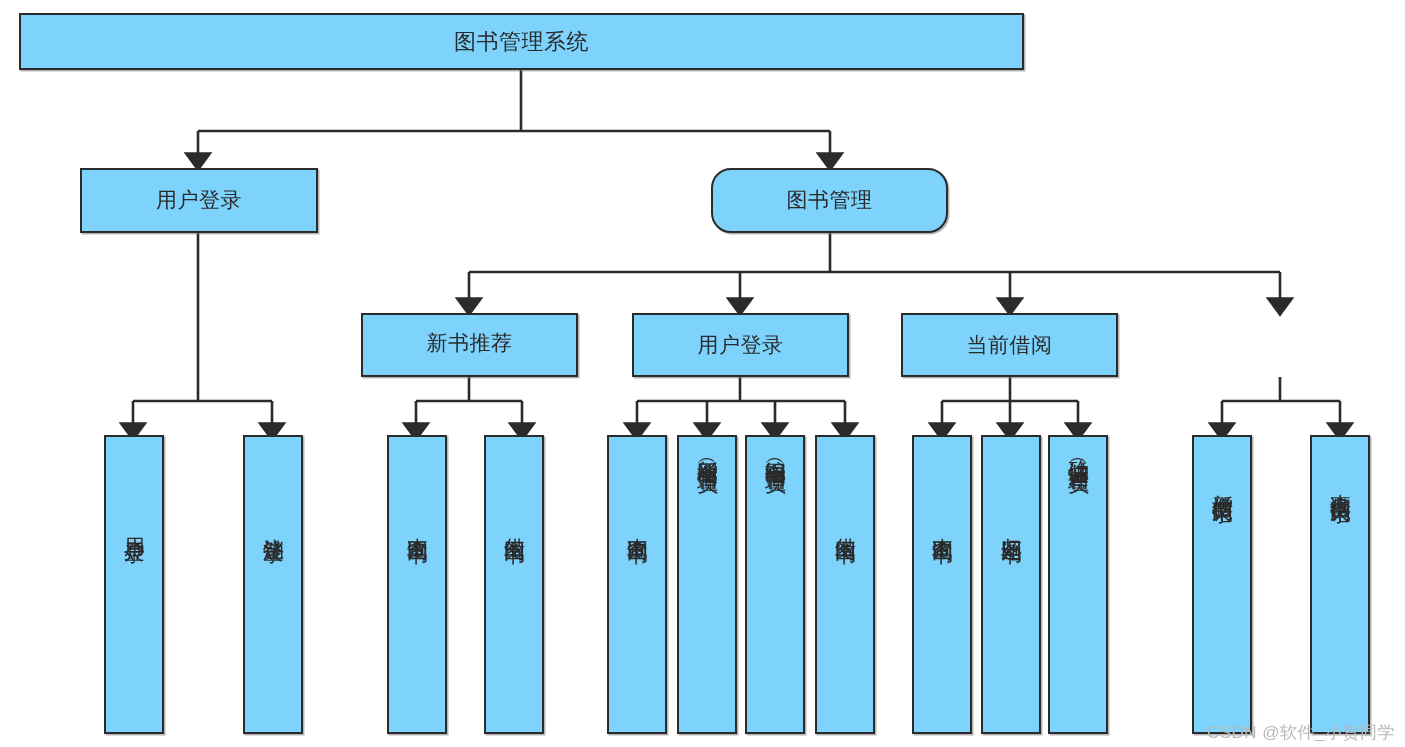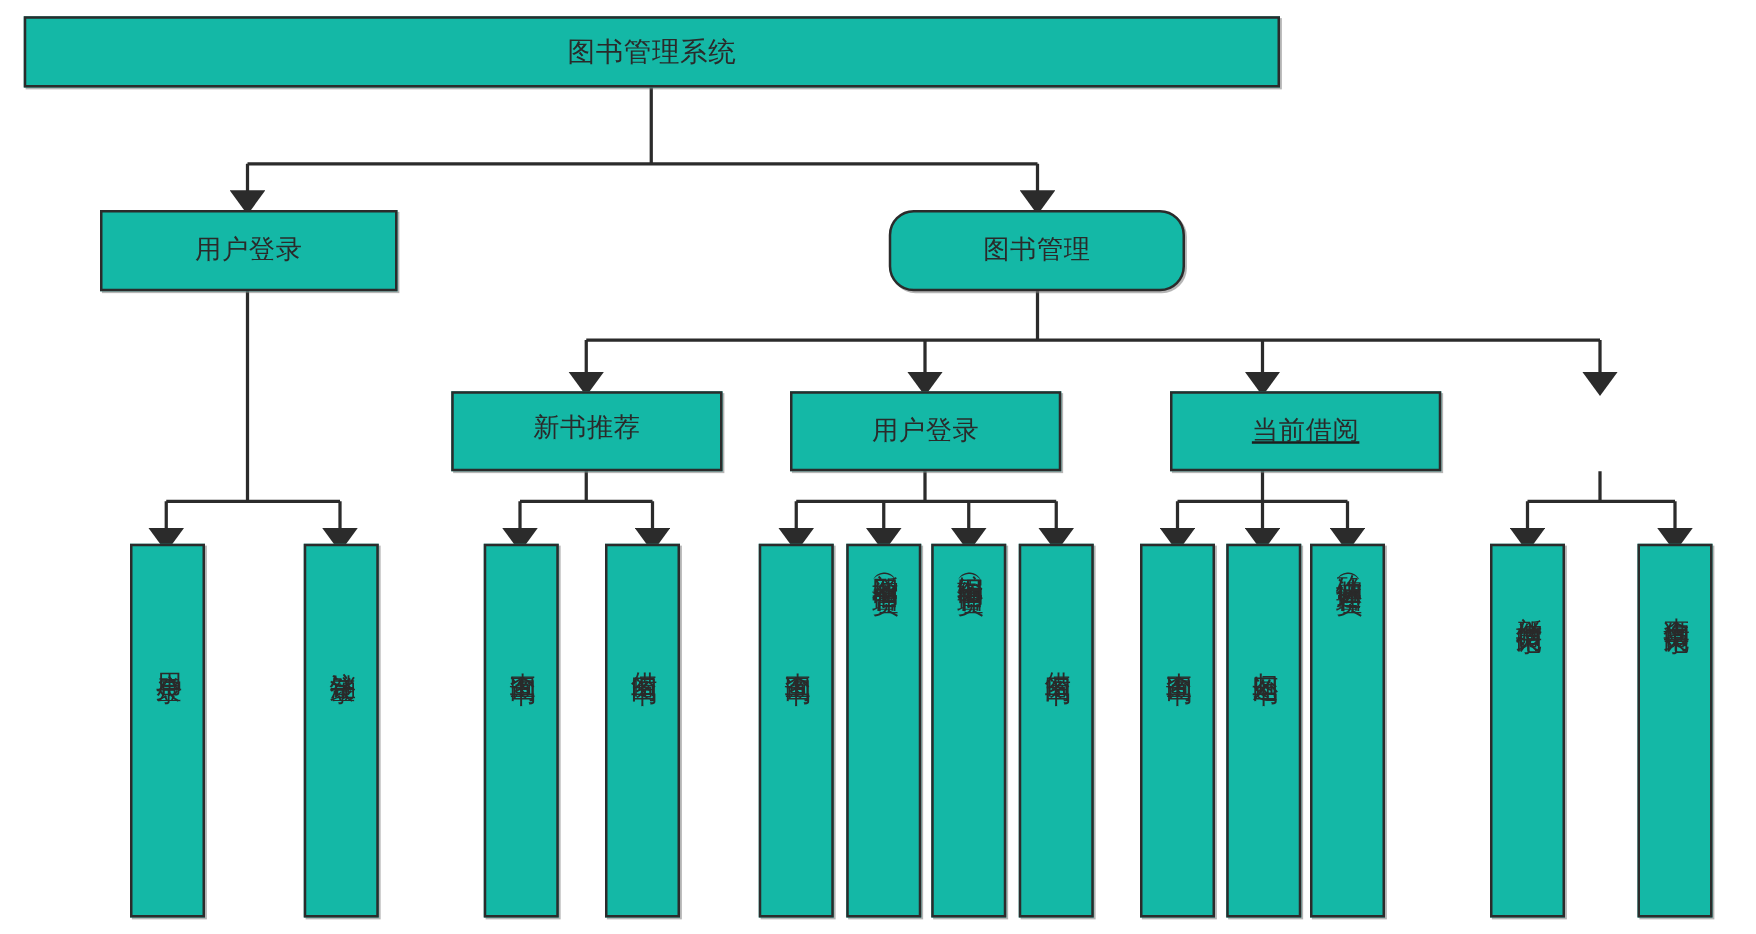--- a/index.html
+++ b/index.html
@@ -7,21 +7,21 @@
     width:1405px;height:747px;
     font-family:"Liberation Sans","DejaVu Sans",sans-serif;
     overflow:hidden;
   }
   #diagram-root{position:relative;width:1405px;height:747px;background:#ffffff;}
   svg.wires{position:absolute;left:0;top:0;width:1405px;height:747px;pointer-events:none;}
 
   .node{
     position:absolute;
     box-sizing:border-box;
-    background:#14b8a6;
+    background:#7dd3fc;
     border:2.5px solid #2b2b2b;
     box-shadow:1.5px 1.5px 0 rgba(120,120,120,.55);
     display:flex;
     align-items:center;
     justify-content:center;
     color:#1d1d1d;
   }
   .node .label{
     font-size:21px;
     line-height:1.05;
@@ -123,21 +123,21 @@
   <div class="node" style="left:711px;top:168px;width:237px;height:65px;border-radius:20px;">
     <span class="label">图书管理</span>
   </div>
 
   <div class="node" style="left:361px;top:313px;width:217px;height:64px;font-family:Liberation Mono, monospace;">
     <span class="label">新书推荐</span>
   </div>
   <div class="node" style="left:632px;top:313px;width:217px;height:64px;">
     <span class="label">用户登录</span>
   </div>
-  <div class="node" style="left:936px;top:313px;width:217px;height:64px;text-decoration:underline;">
+  <div class="node" style="left:901px;top:313px;width:217px;height:64px;">
     <span class="label">当前借阅</span>
   </div>
 
   <div class="node leaf mid3" style="left:104px;top:435px;width:60px;height:299px;">
     <span class="label">用户登录</span>
   </div>
   <div class="node leaf mid3" style="left:243px;top:435px;width:60px;height:299px;">
     <span class="label">注销登录</span>
   </div>
 
@@ -171,14 +171,15 @@
     <span class="label">确认归还（管理员）</span>
   </div>
 
   <div class="node leaf mid2" style="left:1192px;top:435px;width:60px;height:299px;">
     <span class="label">新增借阅记录</span>
   </div>
   <div class="node leaf mid2" style="left:1310px;top:435px;width:60px;height:299px;">
     <span class="label">查询借阅记录</span>
   </div>
 
+  <div class="watermark">CSDN @软件_小贺同学</div>
 
 </div>
 
 </body></html>

